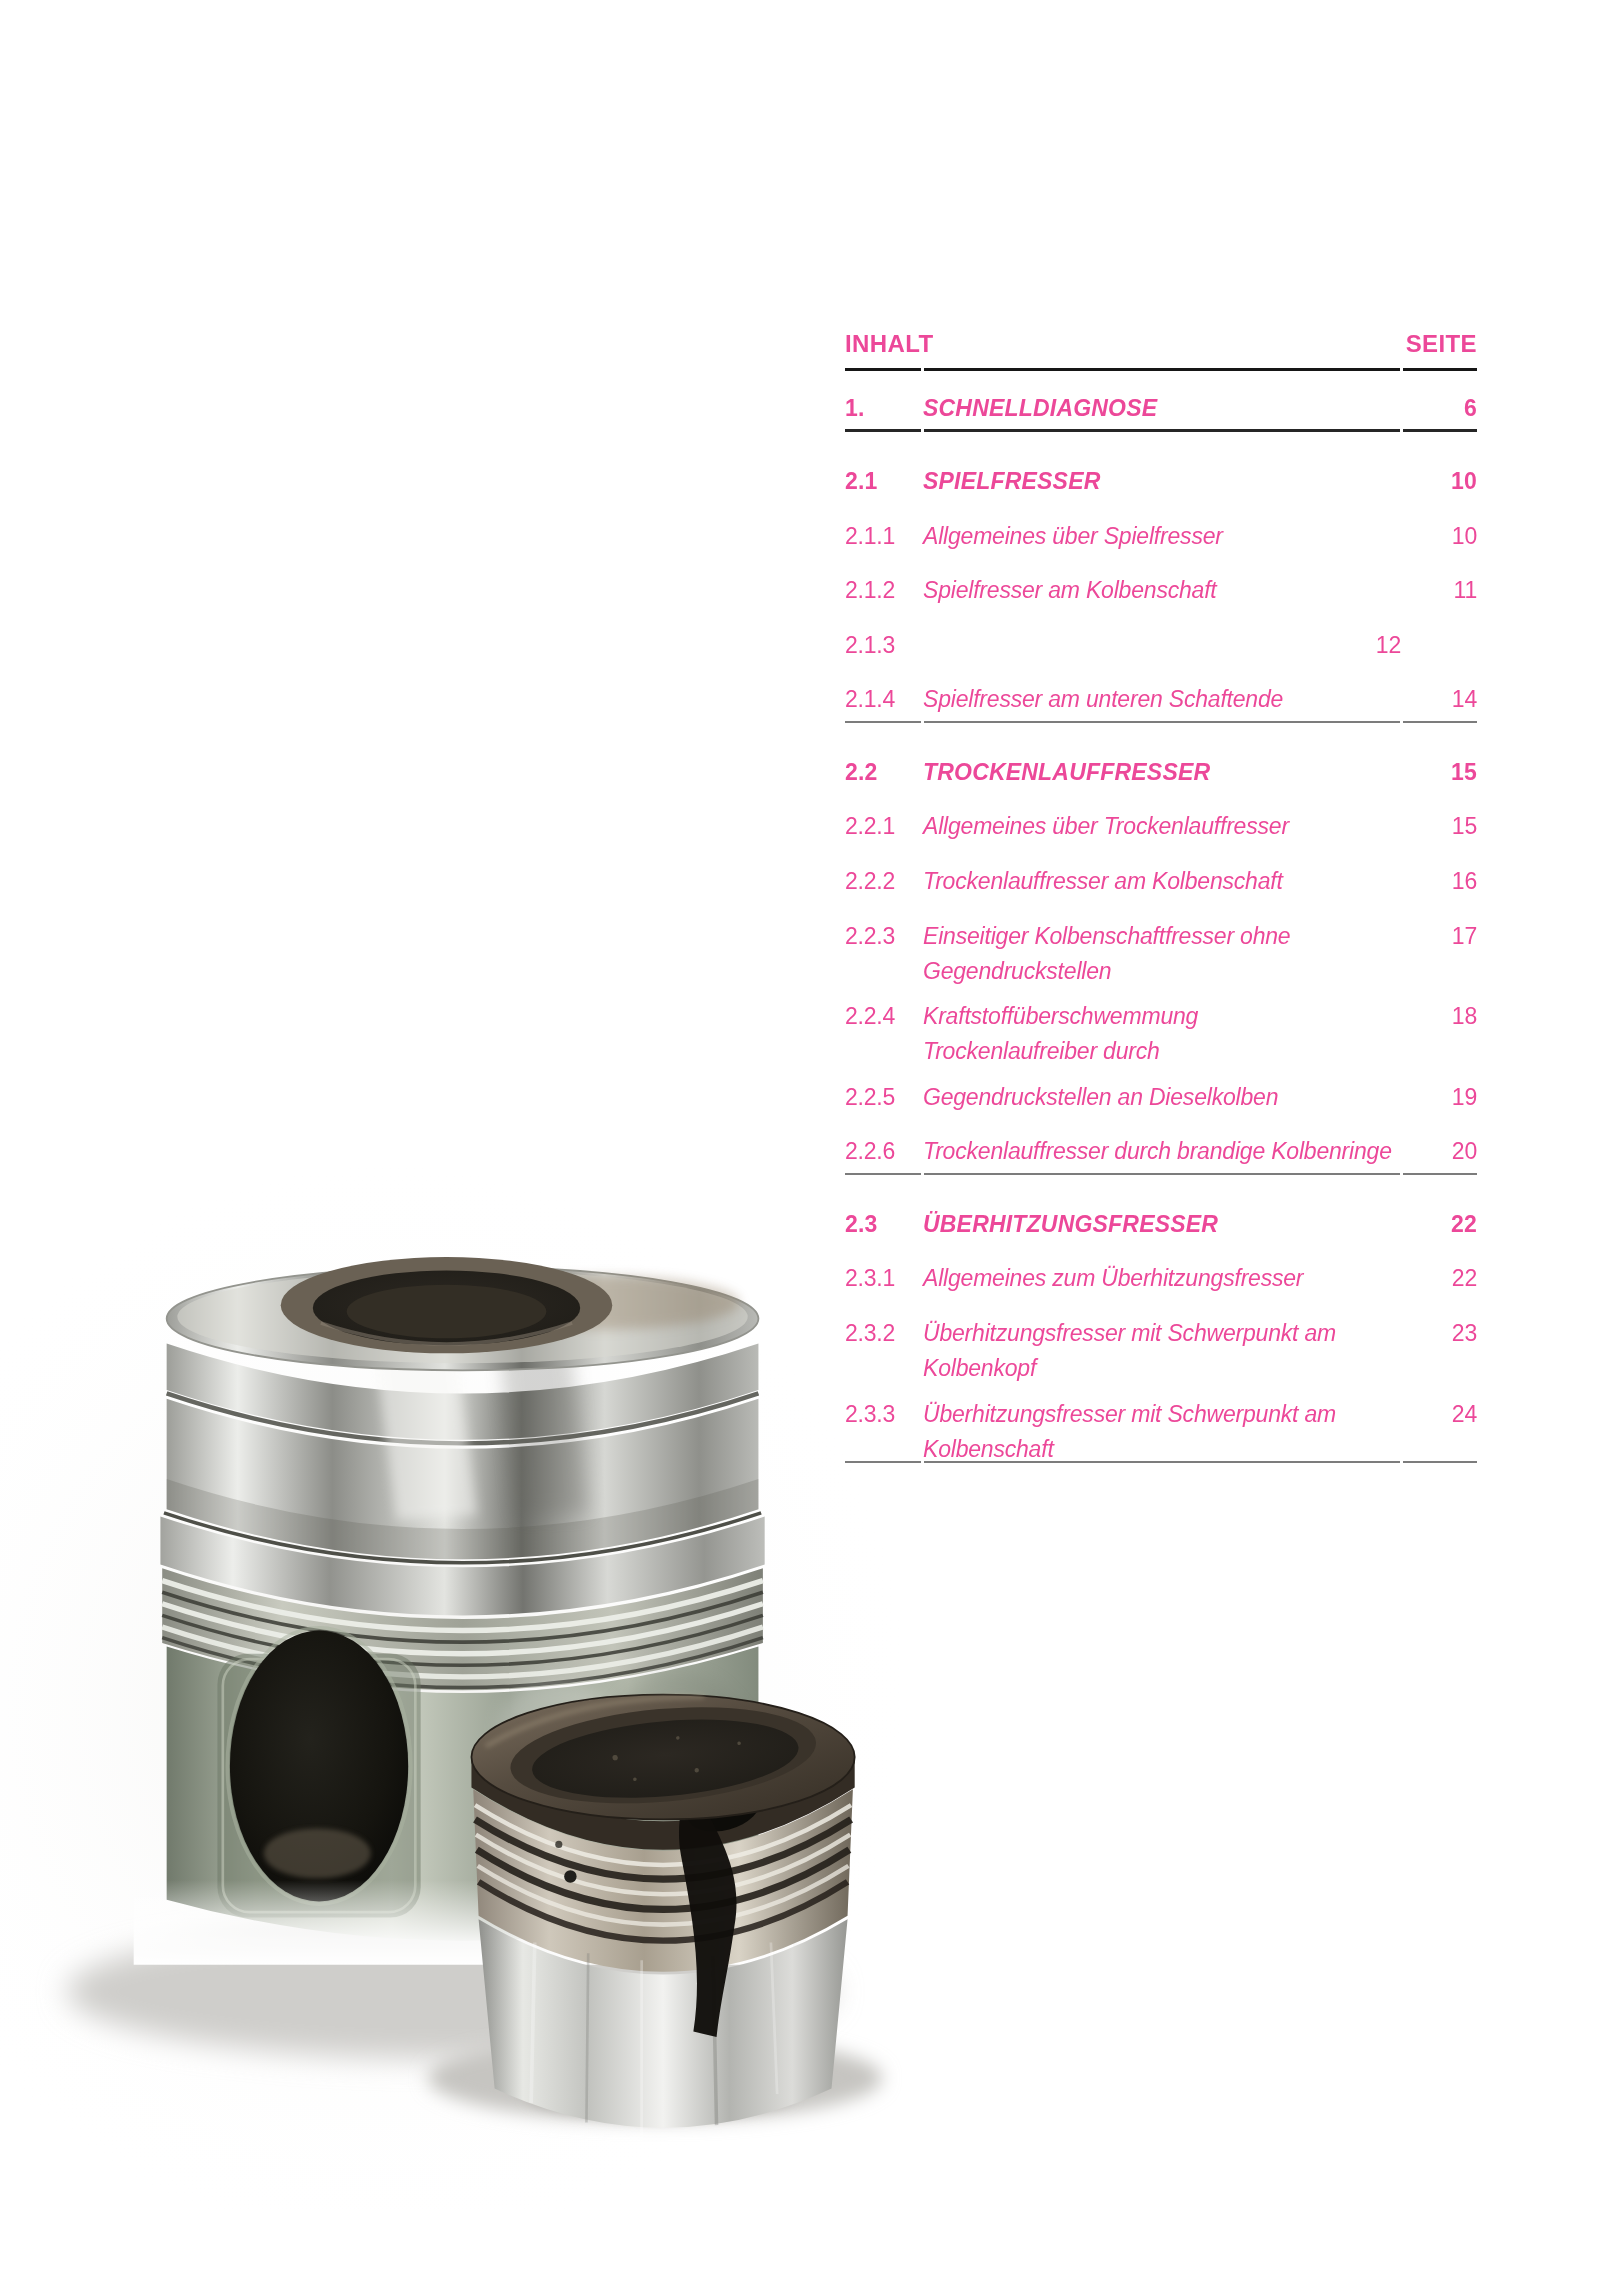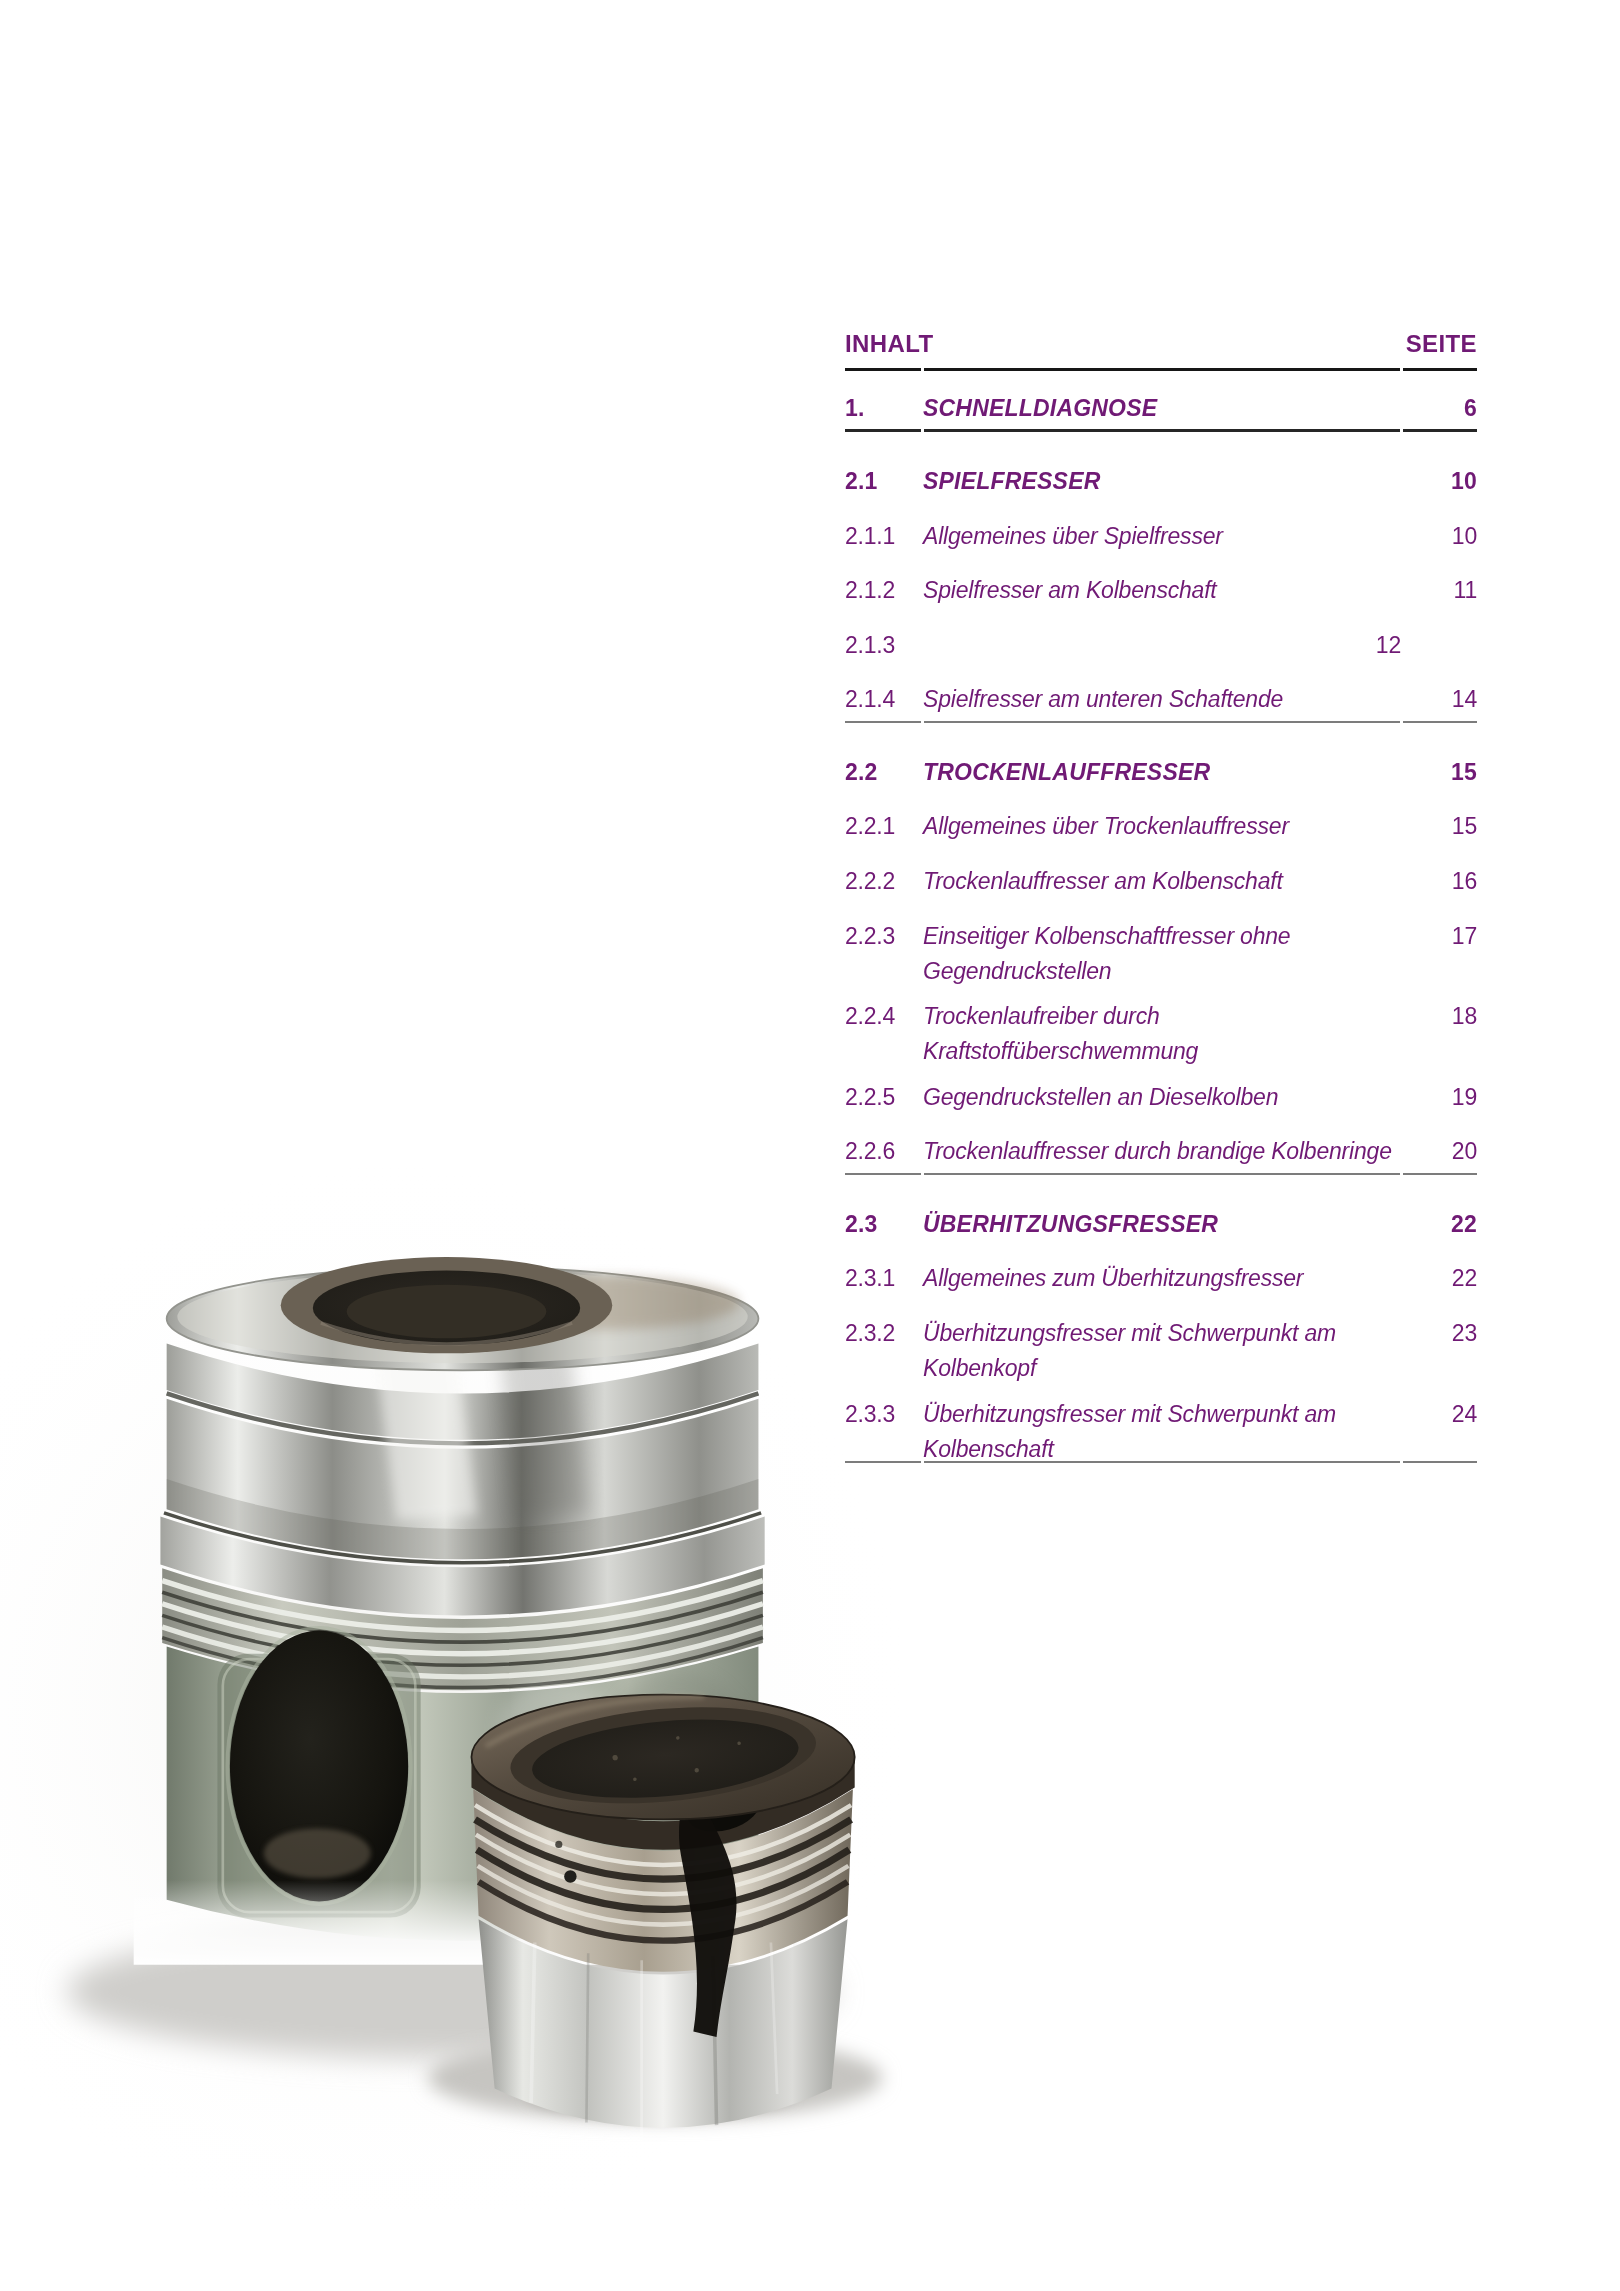--- a/index.html
+++ b/index.html
@@ -1,20 +1,20 @@
 <!DOCTYPE html>
 <html style="font-size:14.3px"><head>
 <meta charset="utf-8">
 <style>
   html,body{margin:0;padding:0;background:#e8e8e8;}
   .page{position:relative;width:1620px;height:2292px;background:#ffffff;overflow:hidden;
         font-family:"Liberation Sans",sans-serif;}
 
   
-  .toc{position:absolute;left:845px;top:331px;width:632px;color:#701a75;}
+  .toc{position:absolute;left:845px;top:331px;width:632px;color:#ec4899;}
   .toc-header{display:flex;justify-content:space-between;font-weight:bold;
               font-size:24px;line-height:25px;letter-spacing:0.4px;}
   .rule{display:flex;gap:2.7px;margin-top:11.6px;}
   .rule .seg{flex:1 1 auto;}
   .rule .seg:first-child{flex:0 0 76px;}
   .rule .seg:last-child{flex:0 0 74px;}
   .rule.thick .seg{height:3.6px;background:#161616;}
   .rule.medium .seg{height:2.7px;background:#262626;}
   .rule.thin .seg{height:1.8px;background:#7c7c7c;}
   .toc-rows .rule{margin-top:3.6px;}
@@ -311,22 +311,22 @@
     <span class="title">
             <div>Einseitiger Kolbenschaftfresser ohne</div>
             <div>Gegendruckstellen</div>
           </span>
     <span class="pg">17</span>
   </div>
 
   <div class="toc-row two">
     <span class="num">2.2.4</span>
     <span class="title">
+            <div>Kraftstoffüberschwemmung</div>
             <div>Trockenlaufreiber durch</div>
-            <div>Kraftstoffüberschwemmung</div>
           </span>
     <span class="pg">18</span>
   </div>
 
   <div class="toc-row">
     <span class="num">2.2.5</span>
     <span class="title">
             <div>Gegendruckstellen an Dieselkolben</div>
           </span>
     <span class="pg">19</span>

